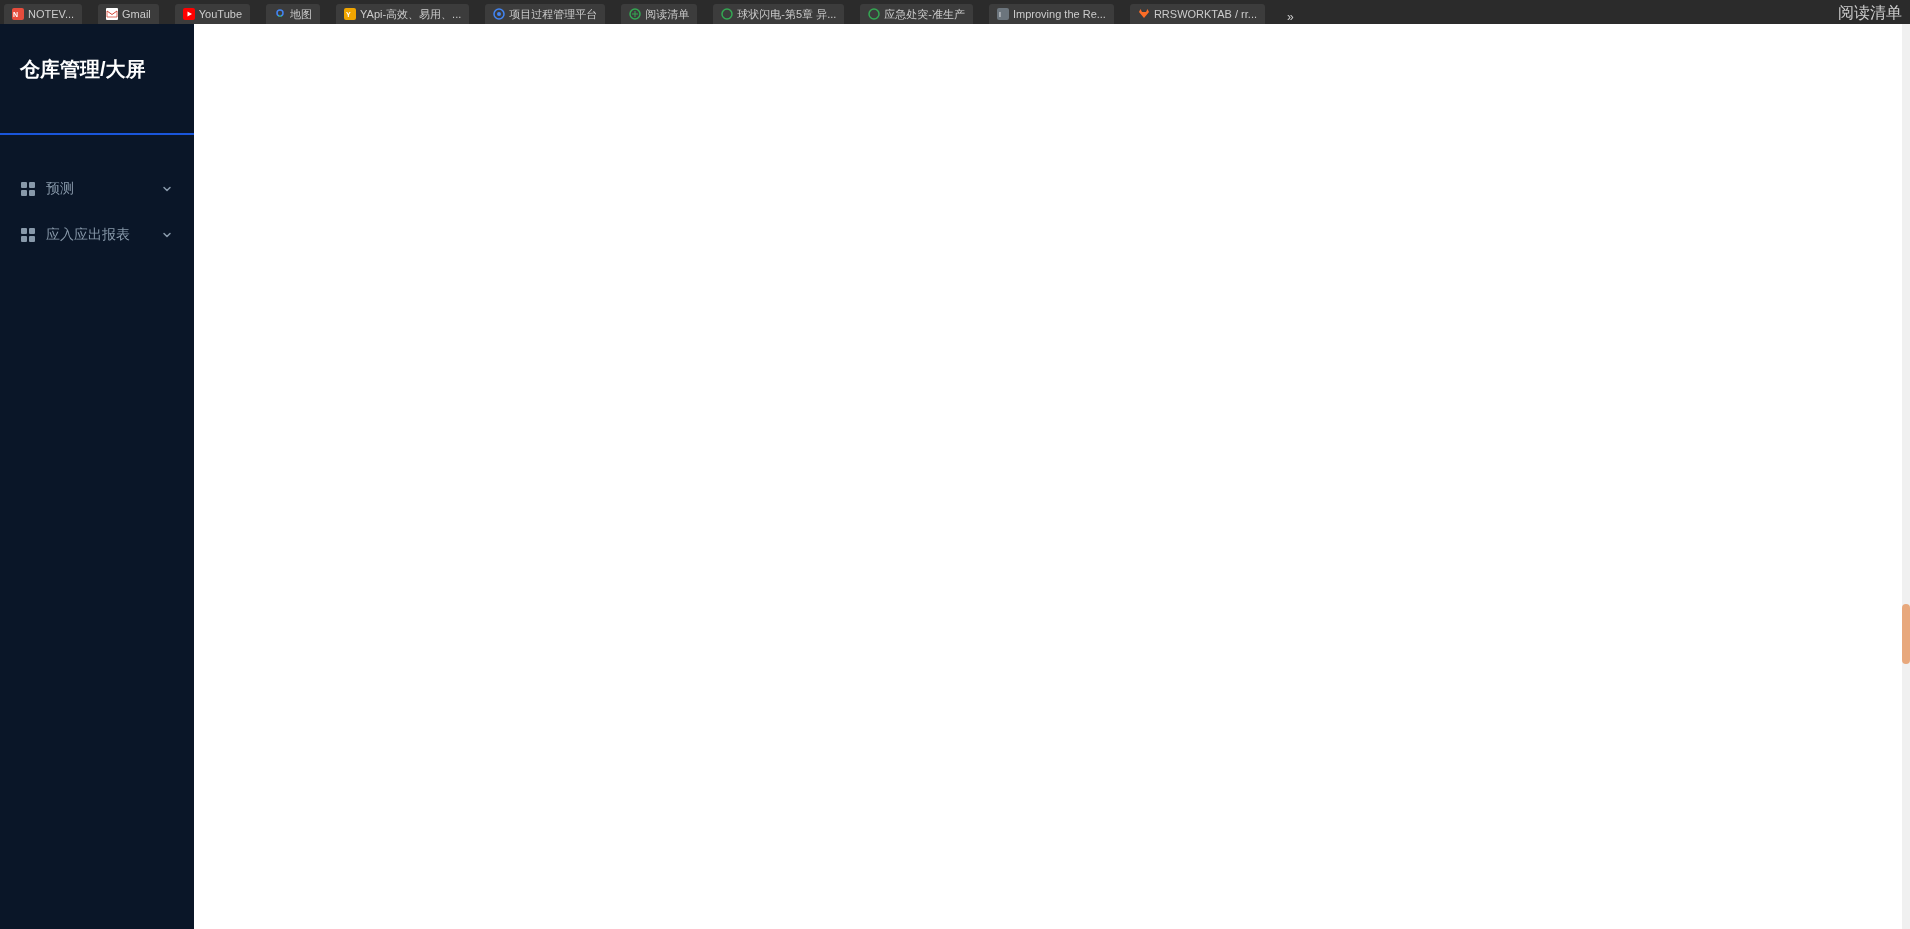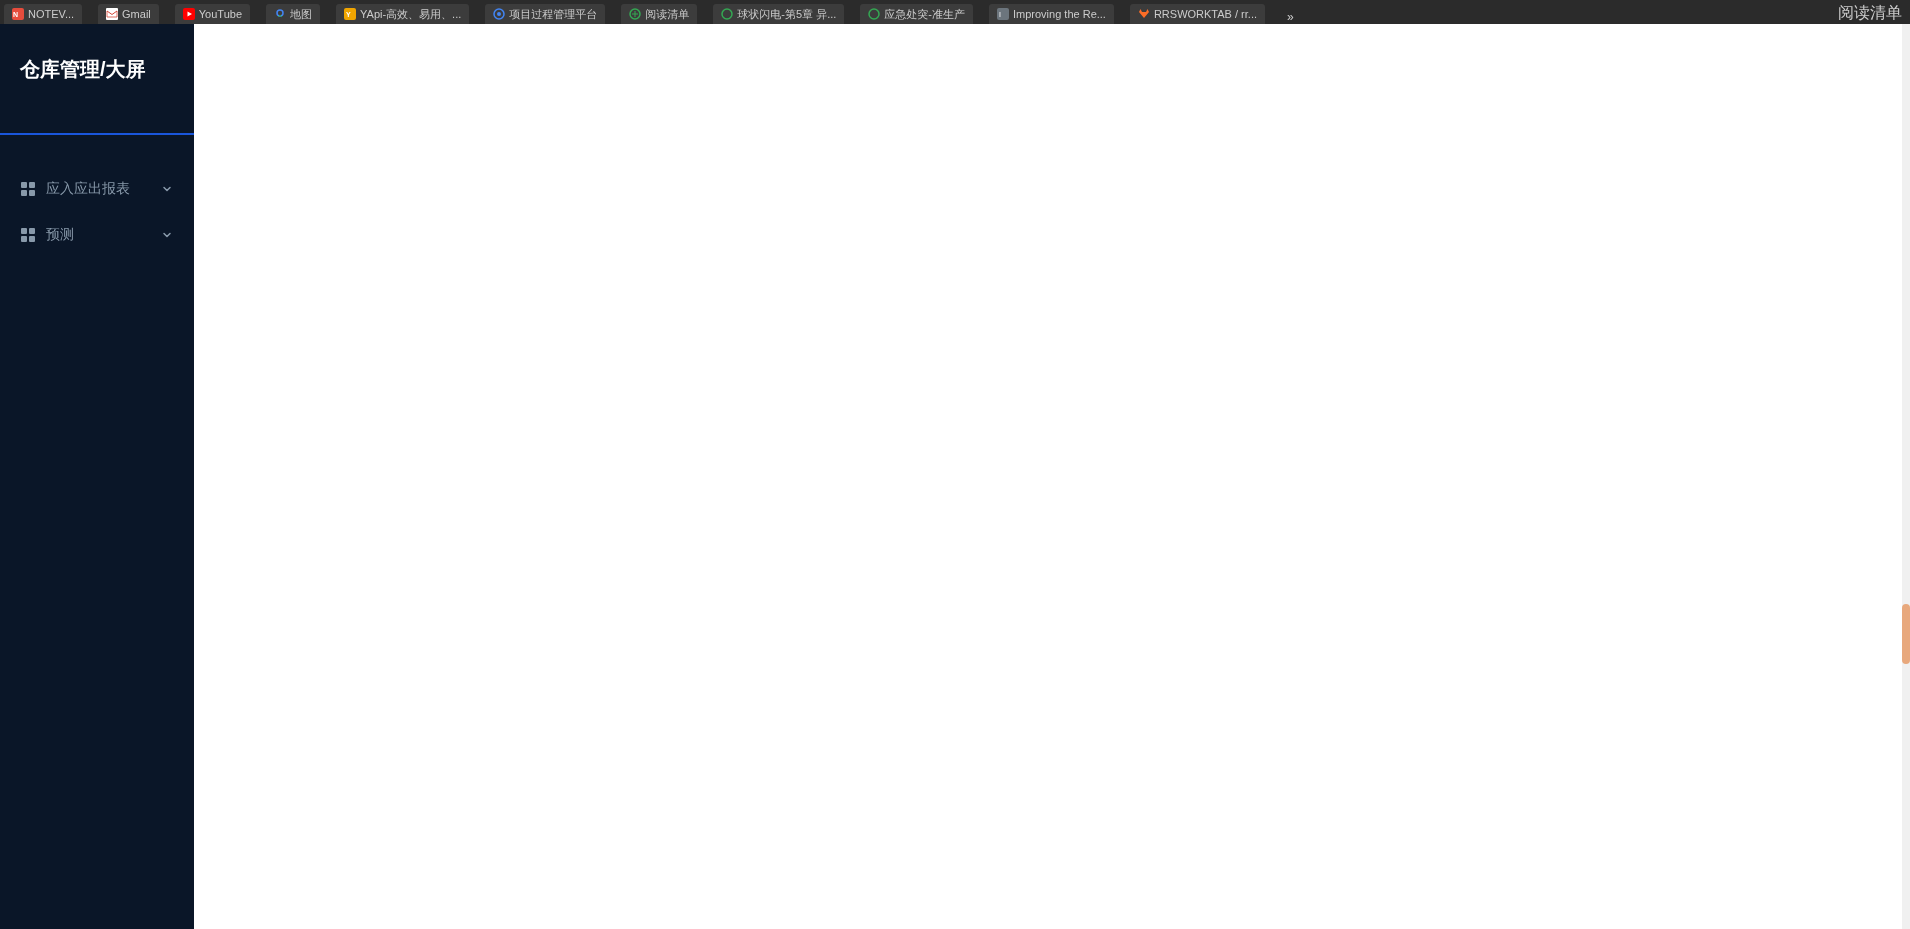--- a/index.html
+++ b/index.html
@@ -317,45 +317,45 @@
 
       <div class="nav-item">
         <span class="nav-item-icon">
           <div class="grid-icon">
             <span></span>
               <span></span>
               <span></span>
               <span></span>
           </div>
         </span>
+        <span class="nav-item-label">预测</span>
+        <span class="nav-item-chevron">
+          <svg width="12" height="12" viewBox="0 0 12 12" fill="none">
+            <path d="M3 4.5l3 3 3-3" stroke="#8899aa" stroke-width="1.5" stroke-linecap="round" stroke-linejoin="round"></path>
+          </svg>
+        </span>
+      </div>
+
+      <div class="nav-item">
+        <span class="nav-item-icon">
+          <div class="grid-icon">
+            <span></span>
+              <span></span>
+              <span></span>
+              <span></span>
+          </div>
+        </span>
         <span class="nav-item-label">应入应出报表</span>
         <span class="nav-item-chevron">
           <svg width="12" height="12" viewBox="0 0 12 12" fill="none">
             <path d="M3 4.5l3 3 3-3" stroke="#8899aa" stroke-width="1.5" stroke-linecap="round" stroke-linejoin="round"></path>
           </svg>
         </span>
       </div>
 
-      <div class="nav-item">
-        <span class="nav-item-icon">
-          <div class="grid-icon">
-            <span></span>
-              <span></span>
-              <span></span>
-              <span></span>
-          </div>
-        </span>
-        <span class="nav-item-label">预测</span>
-        <span class="nav-item-chevron">
-          <svg width="12" height="12" viewBox="0 0 12 12" fill="none">
-            <path d="M3 4.5l3 3 3-3" stroke="#8899aa" stroke-width="1.5" stroke-linecap="round" stroke-linejoin="round"></path>
-          </svg>
-        </span>
-      </div>
-
     </nav>
   </div>
 
   <div class="main-content">
 
     <div class="scrollbar-track">
       <div class="scrollbar-thumb"></div>
     </div>
   </div>
 </div>

